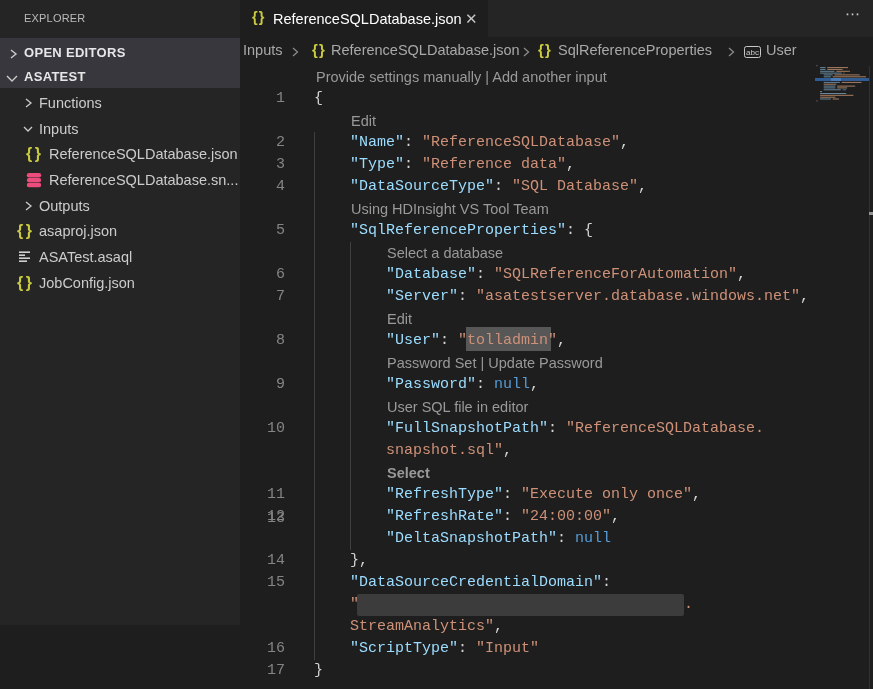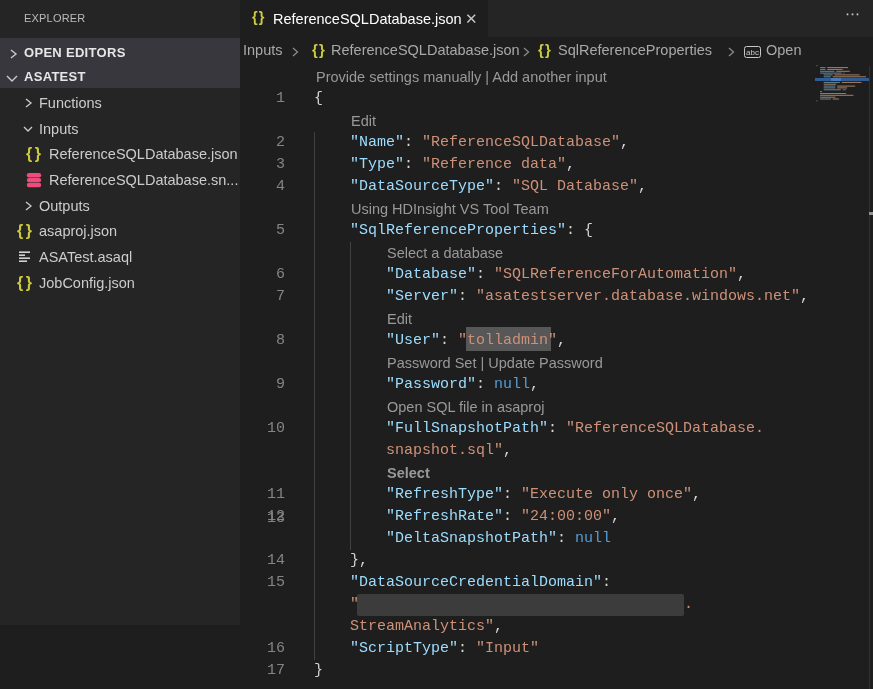--- a/index.html
+++ b/index.html
@@ -142,21 +142,21 @@
       </svg></span>
     <span class="cjson" style="left:298px;top:4px;">{ }</span>
     <span style="left:318px;">SqlReferenceProperties</span>
     <span style="left:486px;top:8px;"><svg width="10" height="14" viewBox="0 0 10 14">
         <path d="M3 3 L7.5 7 L3 11" fill="none" stroke="#8a8a8a" stroke-width="1.3"></path>
       </svg></span>
     <span style="left:504px;top:8px;"><svg width="17" height="12" viewBox="0 0 17 12">
         <rect x="0.5" y="0.5" width="16" height="11" rx="2" fill="none" stroke="#c8c8c8"></rect>
         <text x="8.5" y="9" font-size="8" fill="#c8c8c8" text-anchor="middle" font-family="Liberation Sans">abc</text>
       </svg></span>
-    <span style="left:526px;">Open</span>
+    <span style="left:526px;">User</span>
   </div>
 
   <div class="guide" style="left:314px;top:132px;height:528px;"></div>
   <div class="guide" style="left:350px;top:242px;height:308px;"></div>
 
   <div class="abs" id="wordhl"></div>
   <div class="abs" id="redact"></div>
 
   <div class="ln" style="top:88px;">1</div>
   <div class="ln" style="top:132px;">2</div>
@@ -175,21 +175,21 @@
   <div class="ln" style="top:572px;">15</div>
   <div class="ln" style="top:638px;">16</div>
   <div class="ln" style="top:660px;">17</div>
 
   <div class="lens" style="left:316px;top:66px;">Provide settings manually | Add another input</div>
   <div class="lens" style="left:351px;top:110px;">Edit</div>
   <div class="lens" style="left:351px;top:198px;">Using HDInsight VS Tool Team</div>
   <div class="lens" style="left:387px;top:242px;">Select a database</div>
   <div class="lens" style="left:387px;top:308px;">Edit</div>
   <div class="lens" style="left:387px;top:352px;">Password Set | Update Password</div>
-  <div class="lens" style="left:387px;top:396px;">Open SQL file in asaproj</div>
+  <div class="lens" style="left:387px;top:396px;">User SQL file in editor</div>
   <div class="lens" style="left:387px;top:462px;font-weight:bold;">Select</div>
 
   <div class="cl" style="left:314px;top:88px;">{</div>
   <div class="cl" style="left:314px;top:132px;">    <span class="k">"Name"</span>: <span class="s">"ReferenceSQLDatabase"</span>,</div>
   <div class="cl" style="left:314px;top:154px;">    <span class="k">"Type"</span>: <span class="s">"Reference data"</span>,</div>
   <div class="cl" style="left:314px;top:176px;">    <span class="k">"DataSourceType"</span>: <span class="s">"SQL Database"</span>,</div>
   <div class="cl" style="left:314px;top:220px;">    <span class="k">"SqlReferenceProperties"</span>: {</div>
   <div class="cl" style="left:314px;top:264px;">        <span class="k">"Database"</span>: <span class="s">"SQLReferenceForAutomation"</span>,</div>
   <div class="cl" style="left:314px;top:286px;">        <span class="k">"Server"</span>: <span class="s">"asatestserver.database.windows.net"</span>,</div>
   <div class="cl" style="left:314px;top:330px;">        <span class="k">"User"</span>: <span class="s">"tolladmin"</span>,</div>

